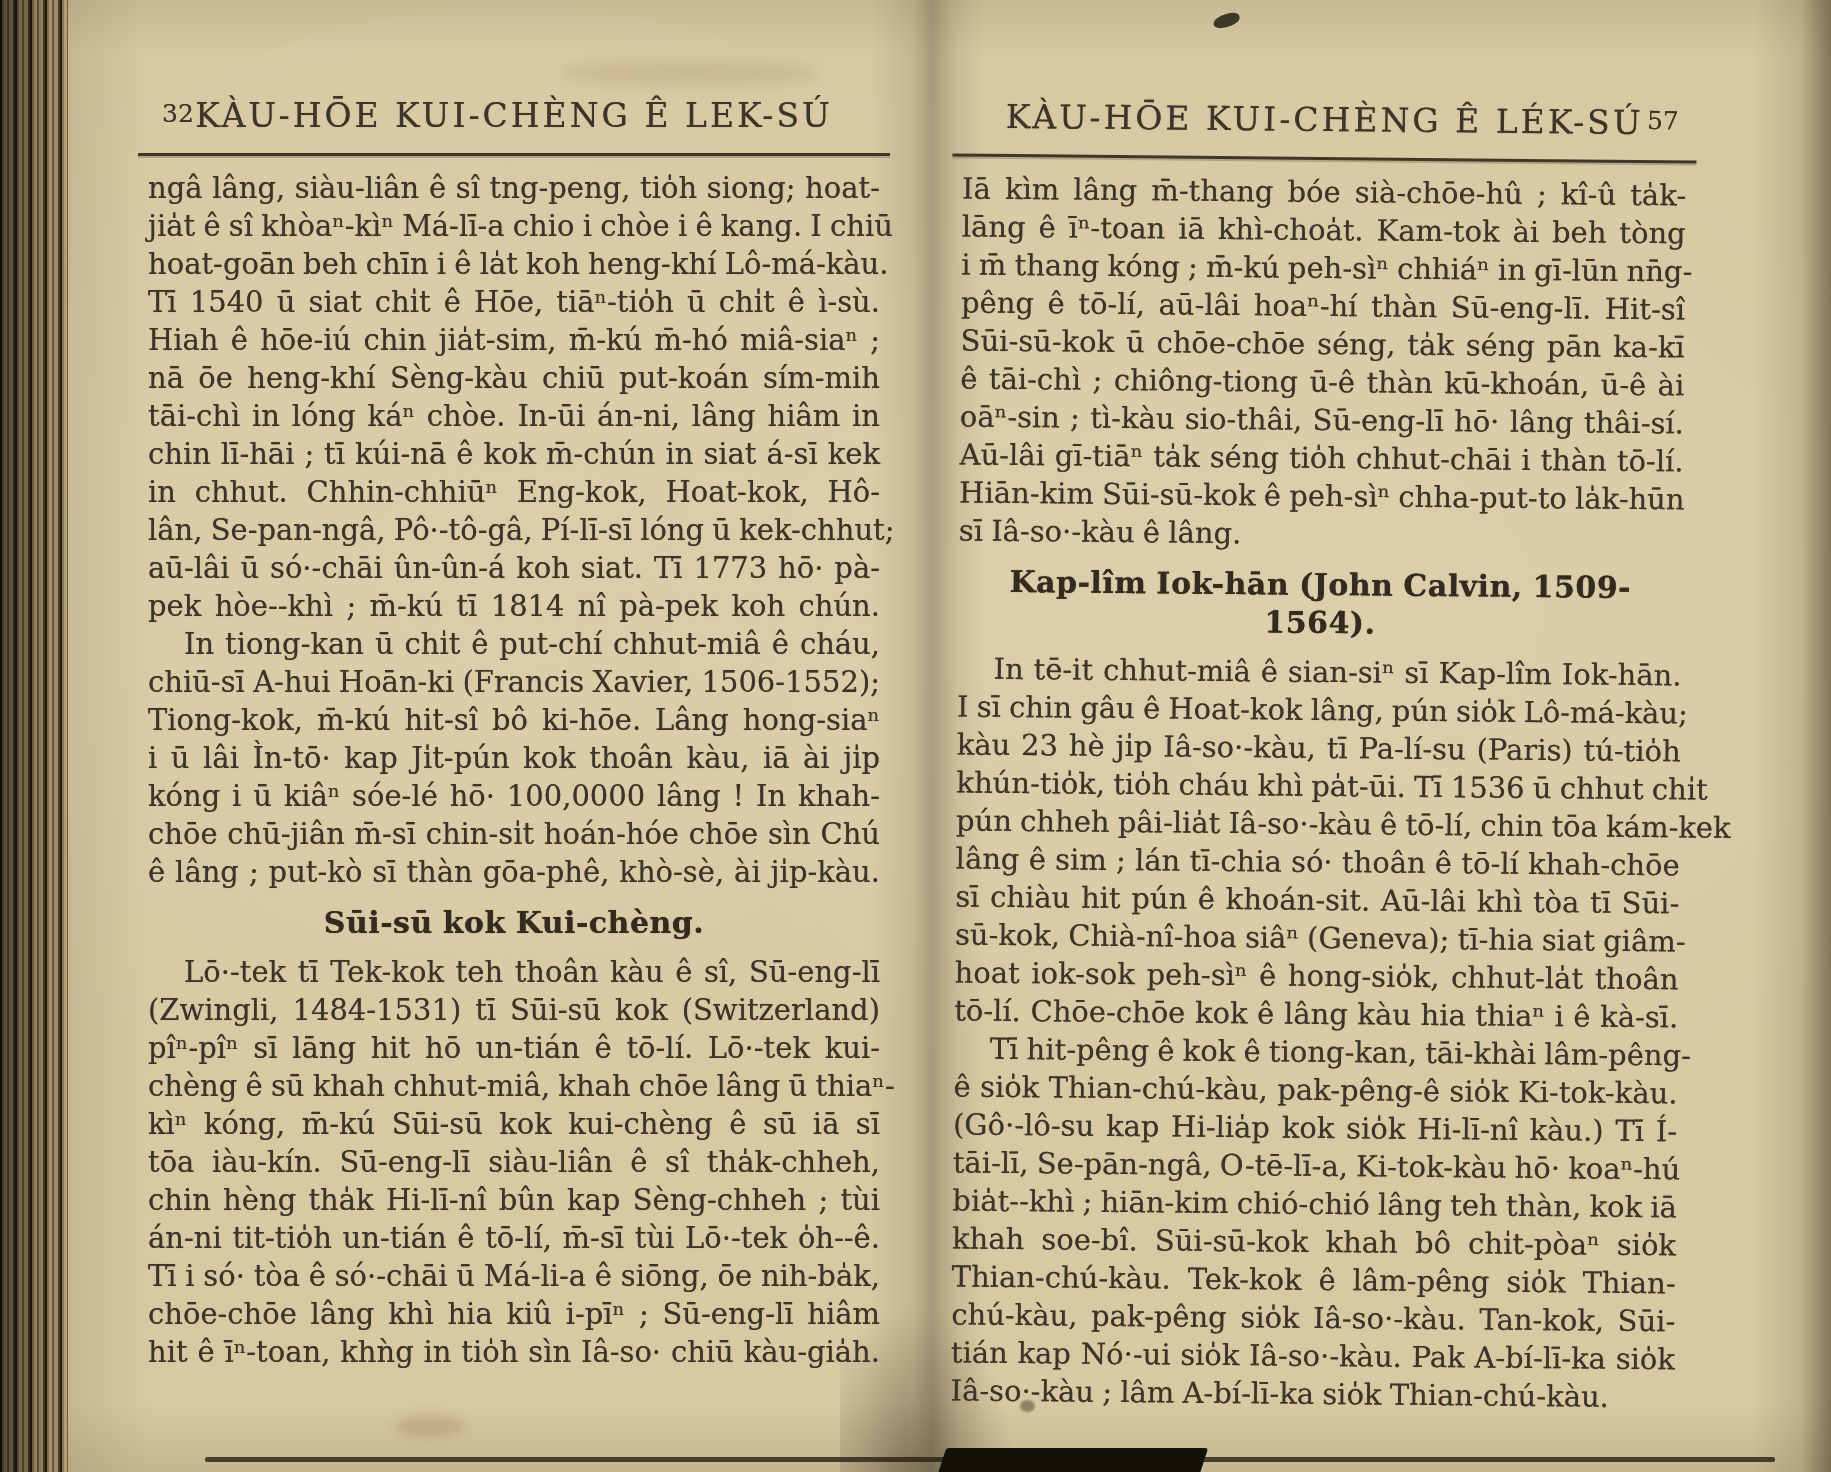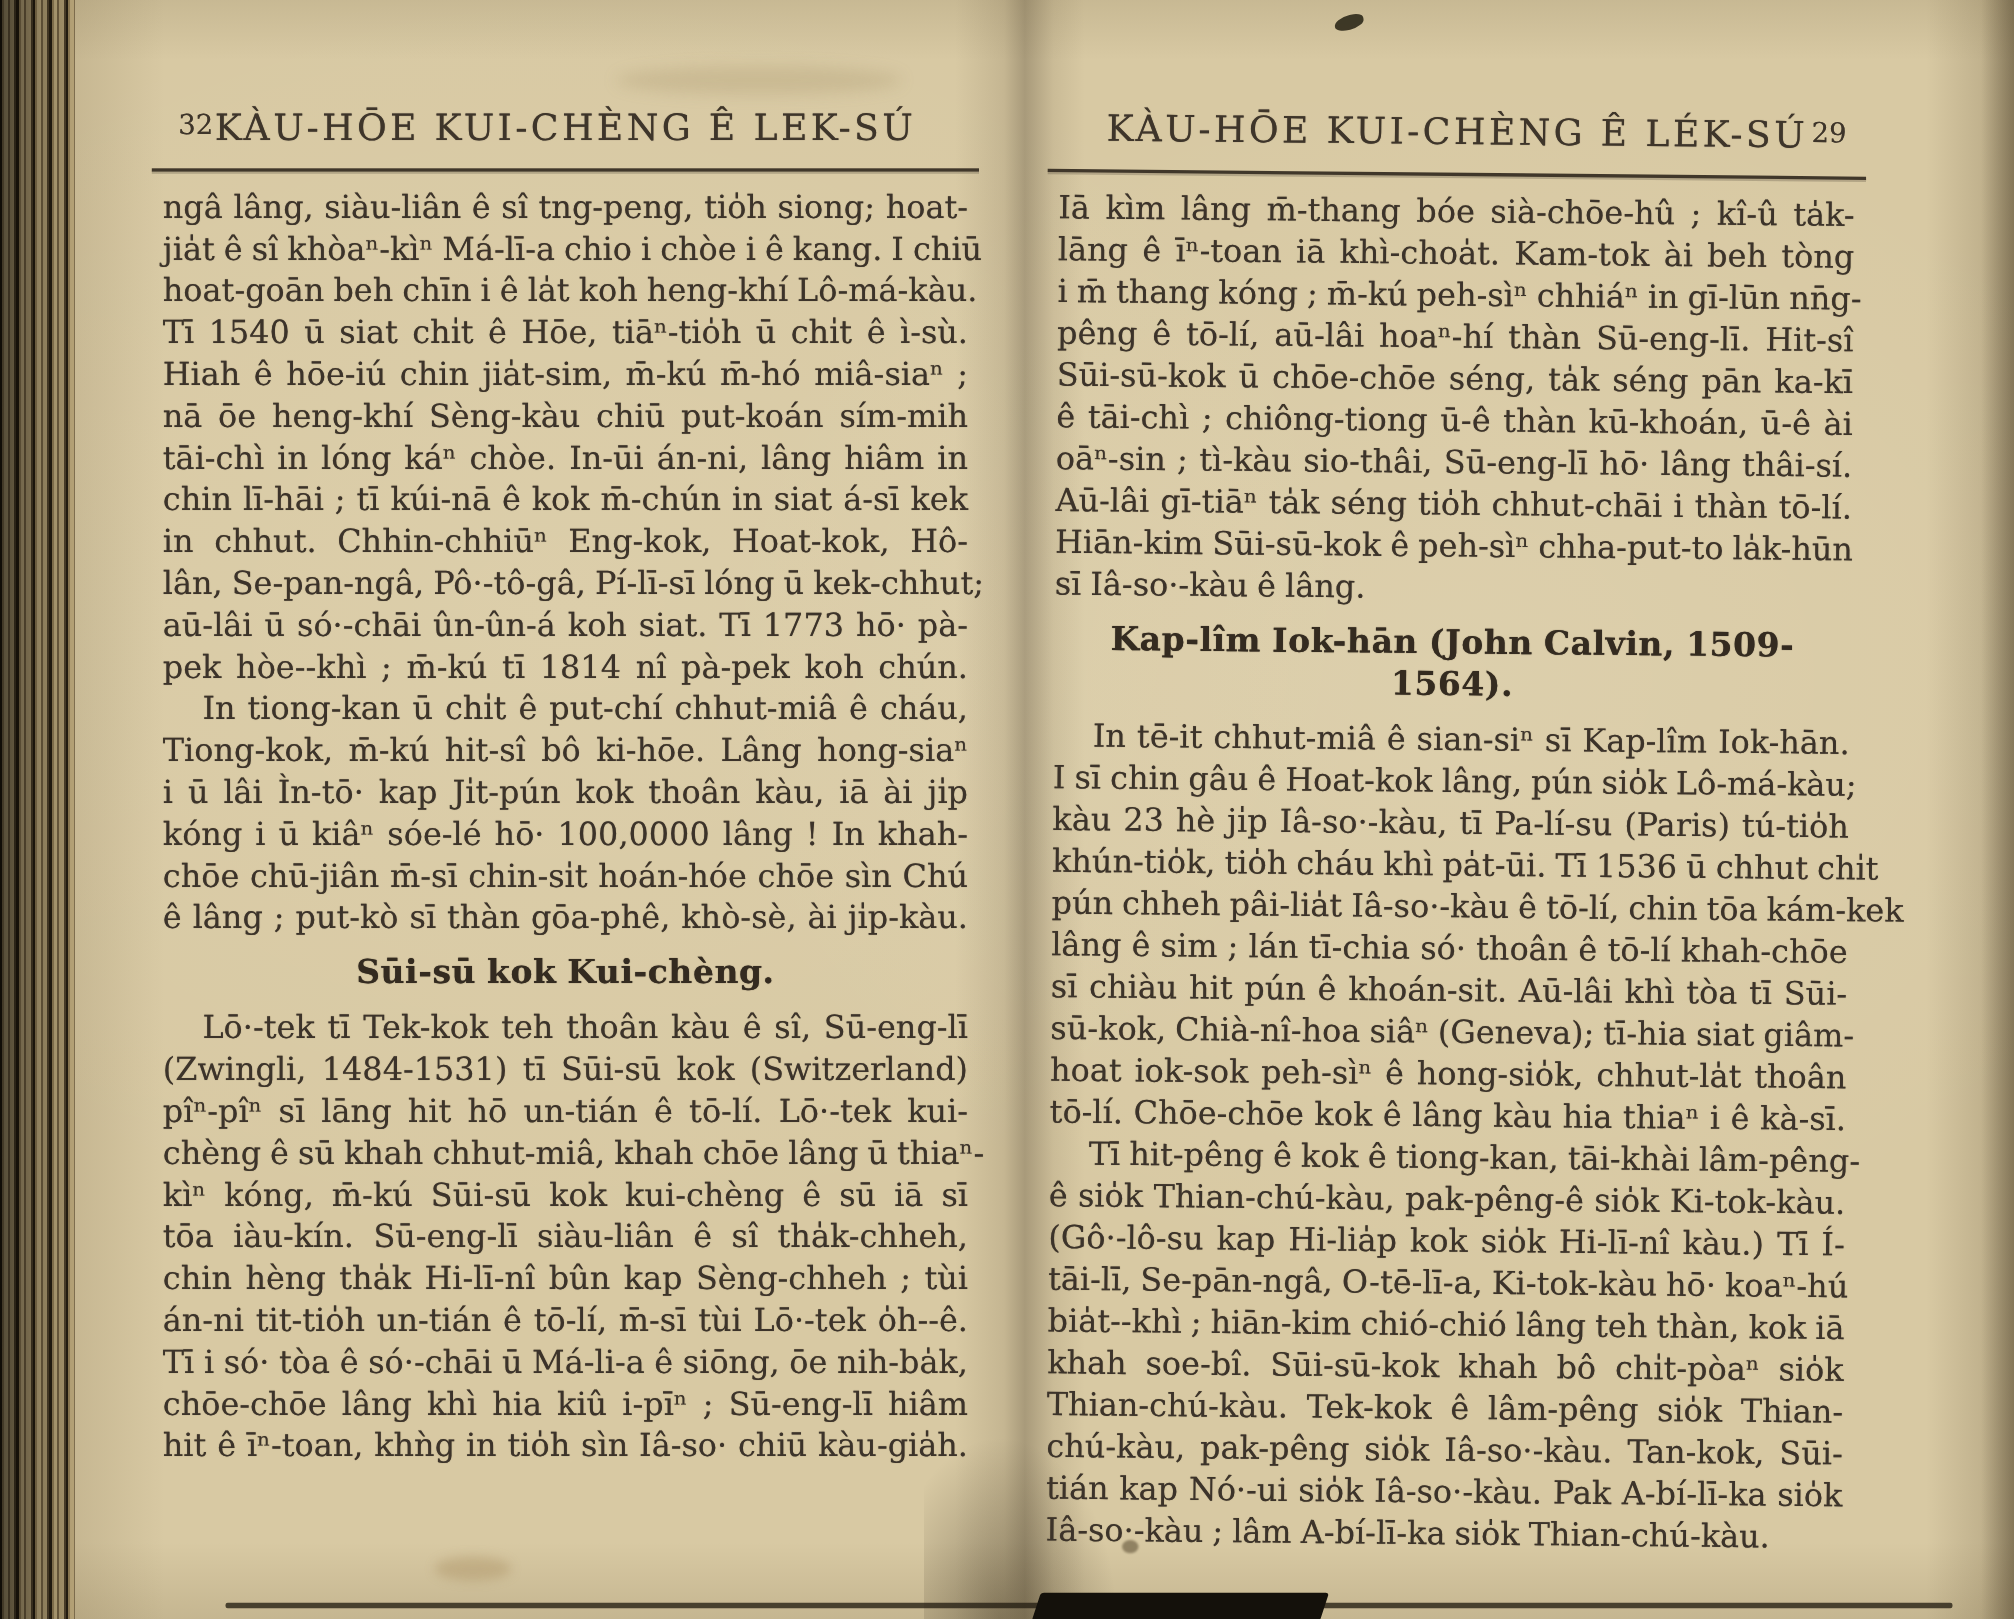--- a/index.html
+++ b/index.html
@@ -137,20 +137,21 @@
           <div class="line">nā ōe heng-khí Sèng-kàu chiū put-koán sím-mih</div>
           <div class="line">tāi-chì in lóng káⁿ chòe. In-ūi án-ni, lâng hiâm in</div>
           <div class="line">chin lī-hāi ; tī kúi-nā ê kok m̄-chún in siat á-sī kek</div>
           <div class="line">in chhut. Chhin-chhiūⁿ Eng-kok, Hoat-kok, Hô-</div>
           <div class="line">lân, Se-pan-ngâ, Pô·-tô-gâ, Pí-lī-sī lóng ū kek-chhut;</div>
           <div class="line">aū-lâi ū só·-chāi ûn-ûn-á koh siat. Tī 1773 hō· pà-</div>
           <div class="line">pek hòe--khì ; m̄-kú tī 1814 nî pà-pek koh chún.</div>
         </div>
         <div class="bpara">
           <div class="line indent">In tiong-kan ū chi̍t ê put-chí chhut-miâ ê cháu,</div>
+          <div class="line">chiū-sī A-hui Hoān-ki (Francis Xavier, 1506-1552);</div>
           <div class="line">Tiong-kok, m̄-kú hit-sî bô ki-hōe. Lâng hong-siaⁿ</div>
           <div class="line">i ū lâi Ìn-tō· kap Ji̍t-pún kok thoân kàu, iā ài ji̍p</div>
           <div class="line">kóng i ū kiâⁿ sóe-lé hō· 100,0000 lâng ! In khah-</div>
           <div class="line">chōe chū-jiân m̄-sī chin-si̍t hoán-hóe chōe sìn Chú</div>
           <div class="line">ê lâng ; put-kò sī thàn gōa-phê, khò-sè, ài ji̍p-kàu.</div>
         </div>
         <div class="bheading">Sūi-sū kok Kui-chèng.</div>
         <div class="bpara">
           <div class="line indent">Lō·-tek tī Tek-kok teh thoân kàu ê sî, Sū-eng-lī</div>
           <div class="line">(Zwingli, 1484-1531) tī Sūi-sū kok (Switzerland)</div>
@@ -163,21 +164,21 @@
           <div class="line">Tī i só· tòa ê só·-chāi ū Má-li-a ê siōng, ōe nih-ba̍k,</div>
           <div class="line">chōe-chōe lâng khì hia kiû i-pīⁿ ; Sū-eng-lī hiâm</div>
           <div class="line">hit ê īⁿ-toan, khǹg in tio̍h sìn Iâ-so· chiū kàu-gia̍h.</div>
         </div>
       </div>
   </div>
 
   <div class="page page-right">
     <div class="pheader">
       <span class="ptitle">KÀU-HŌE KUI-CHÈNG Ê LÉK-SÚ</span>
-      <span class="pnum">29</span>
+      <span class="pnum">57</span>
     </div>
     <div class="prule"></div>
     <div class="pbody">
         <div class="bpara">
           <div class="line">Iā kìm lâng m̄-thang bóe sià-chōe-hû ; kî-û ta̍k-</div>
           <div class="line">lāng ê īⁿ-toan iā khì-choa̍t. Kam-tok ài beh tòng</div>
           <div class="line">i m̄ thang kóng ; m̄-kú peh-sìⁿ chhiáⁿ in gī-lūn nn̄g-</div>
           <div class="line">pêng ê tō-lí, aū-lâi hoaⁿ-hí thàn Sū-eng-lī. Hit-sî</div>
           <div class="line">Sūi-sū-kok ū chōe-chōe séng, ta̍k séng pān ka-kī</div>
           <div class="line">ê tāi-chì ; chiông-tiong ū-ê thàn kū-khoán, ū-ê ài</div>

